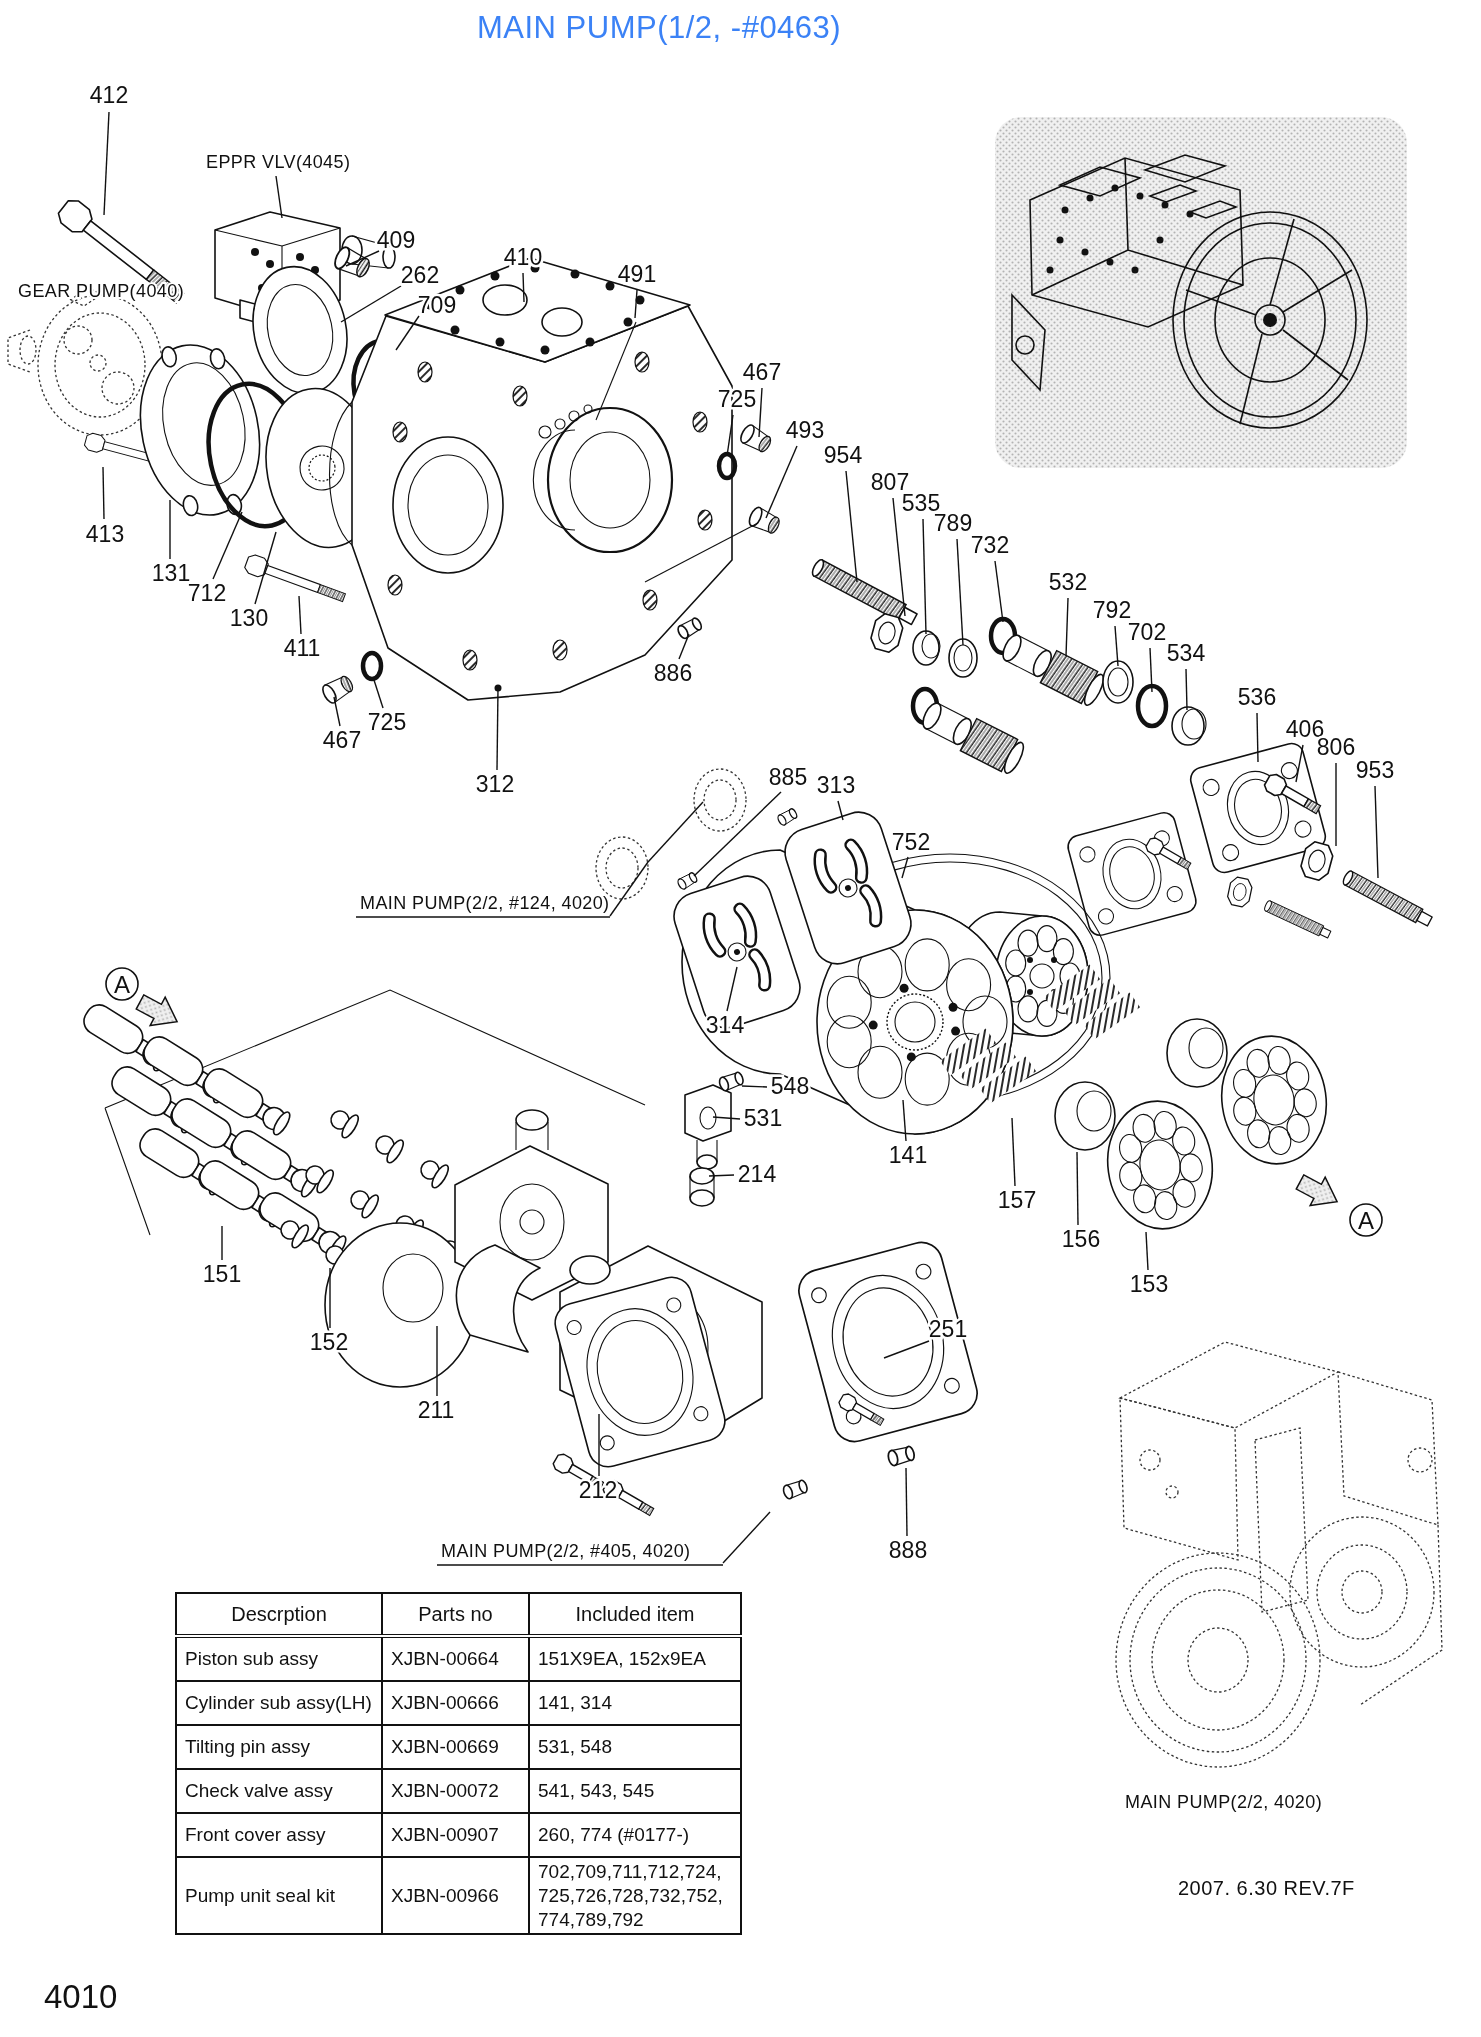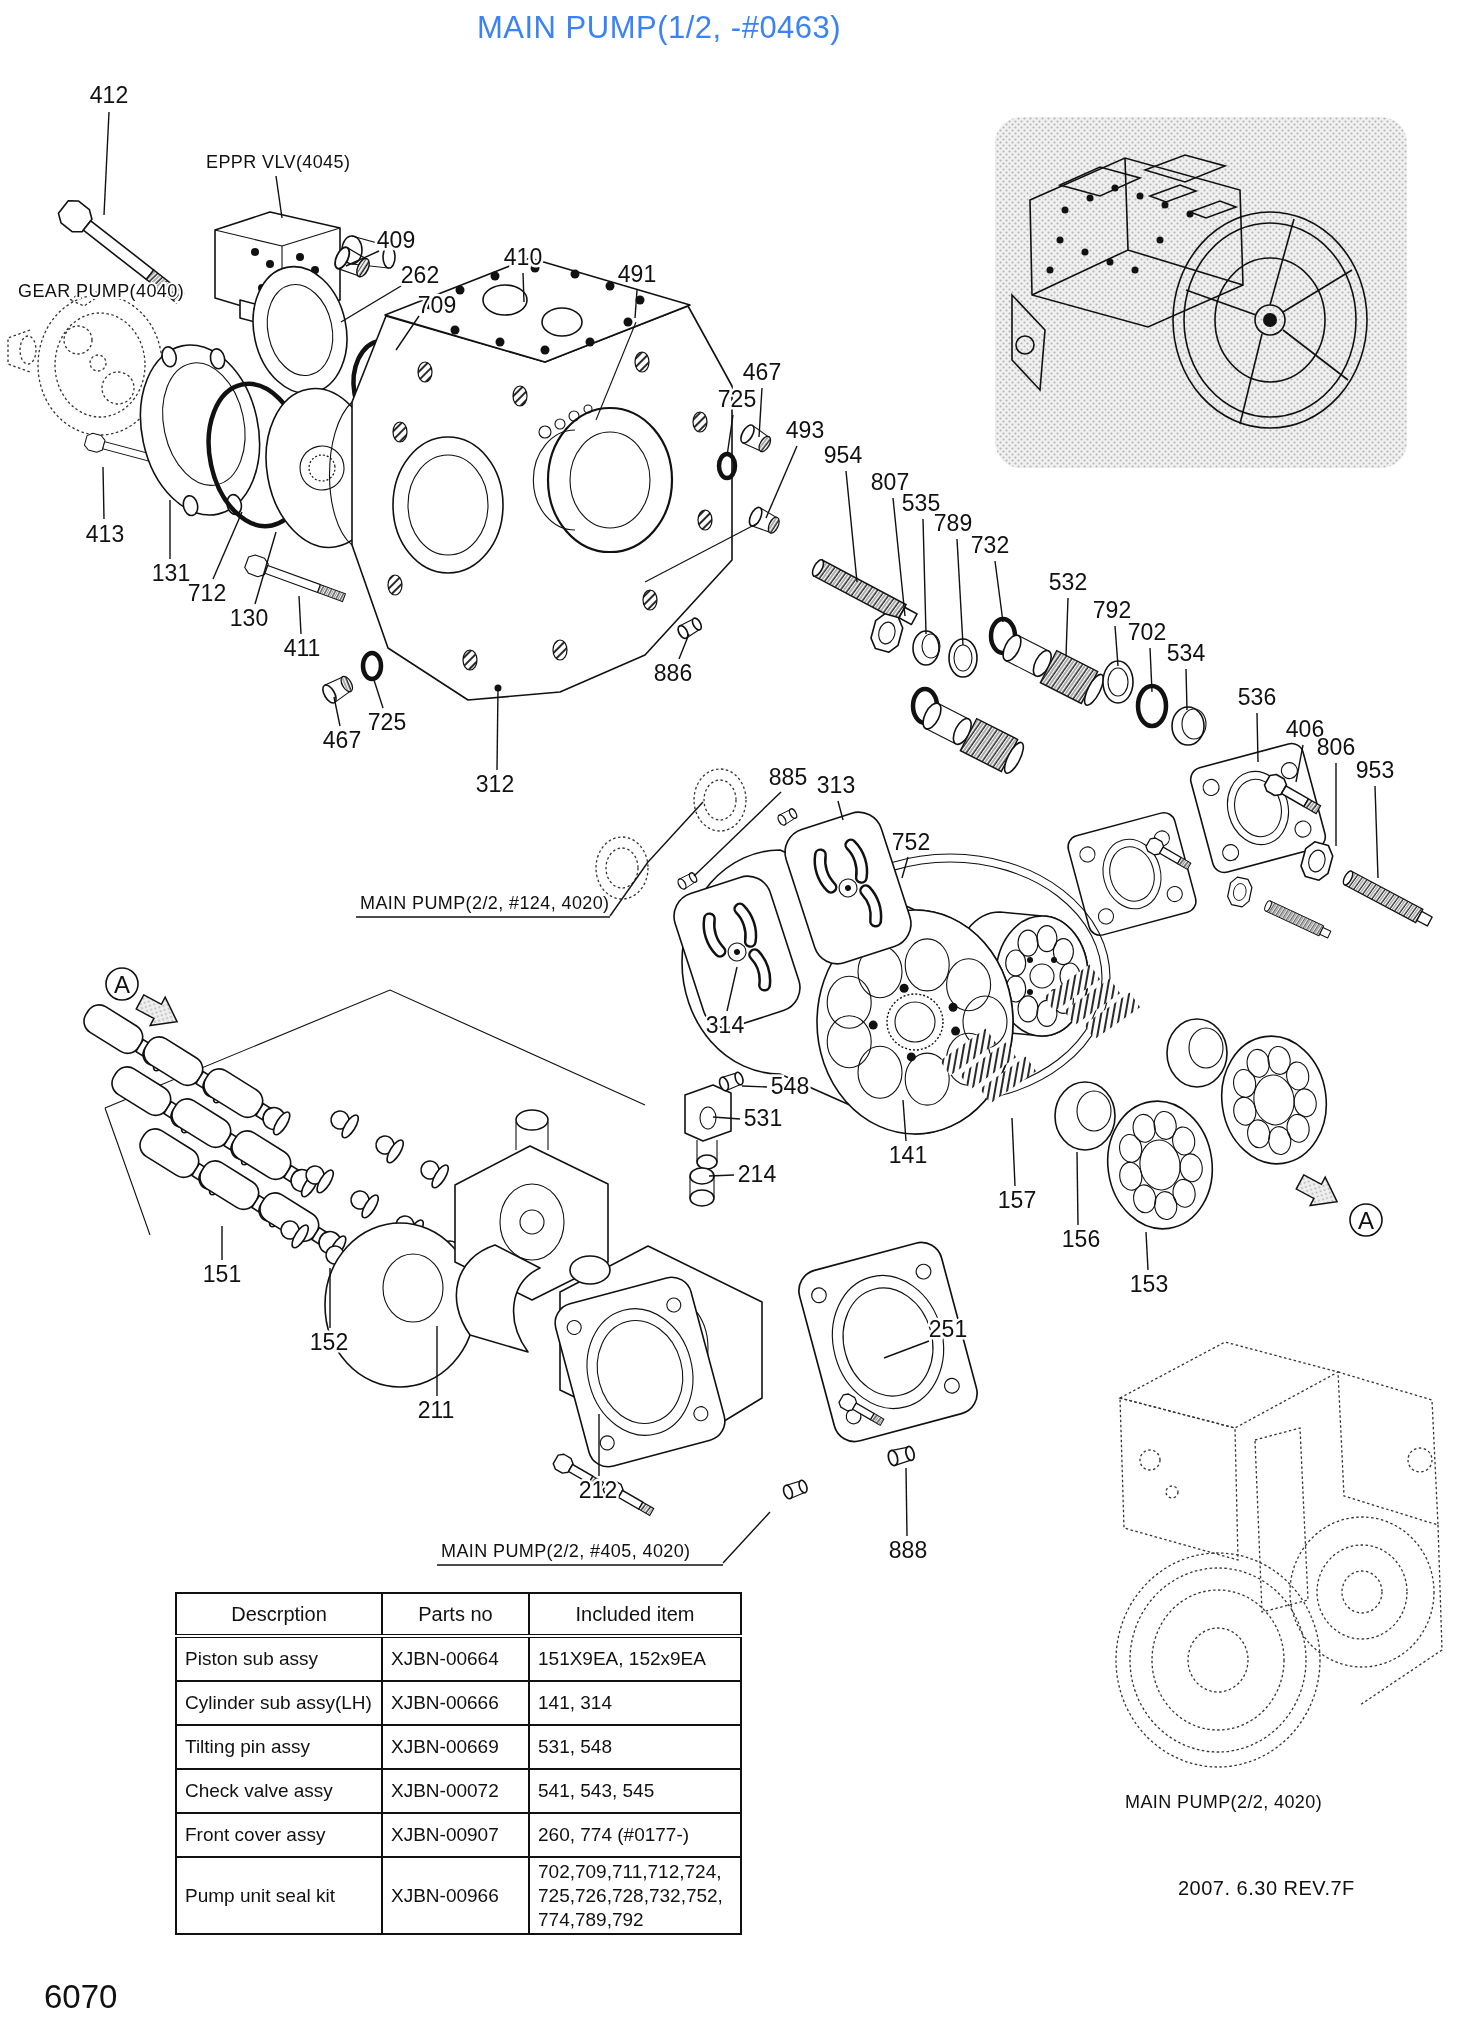--- a/index.html
+++ b/index.html
@@ -697,14 +697,14 @@
       <tr>
         <td>Pump unit seal kit</td>
         <td>XJBN-00966</td>
         <td>702,709,711,712,724,
 725,726,728,732,752,
 774,789,792</td>
       </tr>
     </tbody>
 </table>
 
-<div class="page-num">6070</div>
+<div class="page-num">4010</div>
 <div class="revision">2007. 6.30 REV.7F</div>
 
 </body></html>

